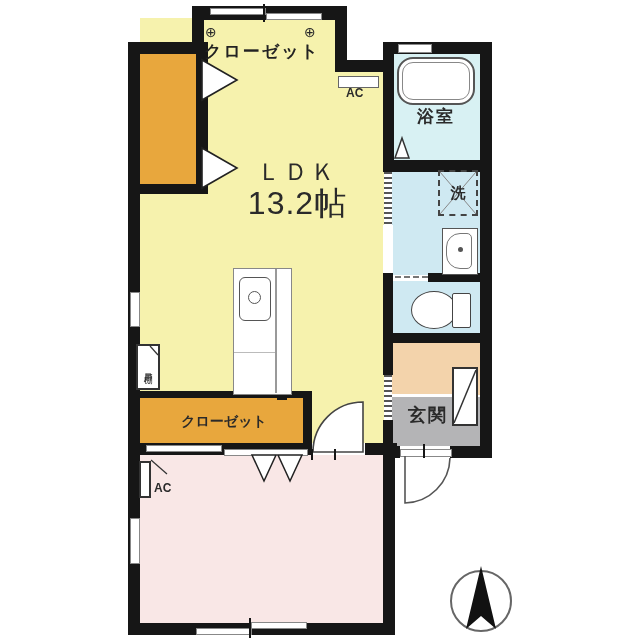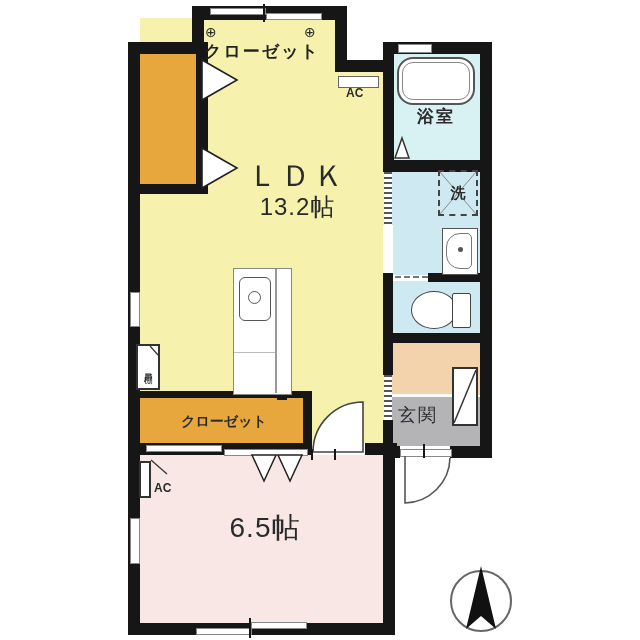--- a/index.html
+++ b/index.html
@@ -154,32 +154,31 @@
       <line x1="0" y1="2" x2="16" y2="16" stroke="#333" stroke-width="1.2"></line>
     </svg>
   <div class="lbl" style="left:154px;top:482px;font-size:12px;font-weight:bold;">AC</div>
 
   <div class="lbl" style="left:205px;top:24px;font-size:14px;">⊕</div>
   <div class="lbl" style="left:304px;top:24px;font-size:14px;">⊕</div>
   <div class="lbl" style="left:204px;top:42px;font-size:17px;letter-spacing:2px;font-weight:bold;color:#222;">クローゼット</div>
 
 
   <div class="lbl center" style="left:225px;top:155px;width:145px;height:70px;flex-direction:column;">
-    <span style="font-size:30px;letter-spacing:3px;">ＬＤＫ</span>
-    <span style="font-size:24px;letter-spacing:1px;">13.2帖</span>
+    <span style="font-size:24px;letter-spacing:3px;">ＬＤＫ</span>
+    <span style="font-size:32px;letter-spacing:1px;">13.2帖</span>
   </div>
 
   <div class="lbl center" style="left:392px;top:105px;width:88px;height:24px;font-size:17px;letter-spacing:2px;font-weight:bold;"><span>浴室</span></div>
 
   <div class="lbl center" style="left:142px;top:402px;width:164px;height:38px;font-size:14px;font-weight:bold;"><span>クローゼット</span></div>
 
-  <div class="lbl" style="left:398px;top:405px;font-size:18px;letter-spacing:2px;font-weight:normal;">玄関</div>
+  <div class="lbl" style="left:408px;top:405px;font-size:18px;letter-spacing:2px;font-weight:bold;">玄関</div>
 
   <div class="lbl center" style="left:160px;top:488px;width:210px;height:80px;flex-direction:column;">
-    <span style="font-size:28px;letter-spacing:1px;">6.5帖</span>
   </div>
 
   <svg style="left:448px;top:561px;" width="68" height="78" viewBox="0 0 68 78">
     <circle cx="33" cy="40" r="30" fill="#fff" stroke="#666" stroke-width="2"></circle>
     <polygon points="33,5 18,68 33,55 48,68" fill="#111"></polygon>
   </svg>
 
 
 </div>
 

